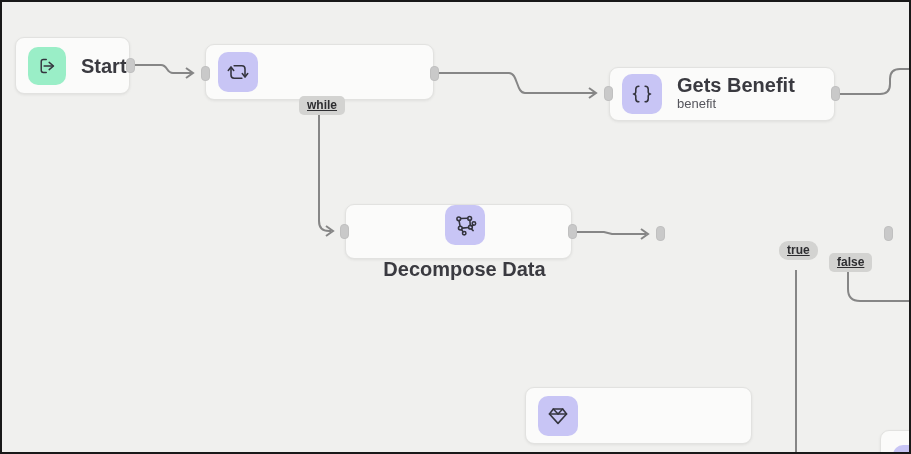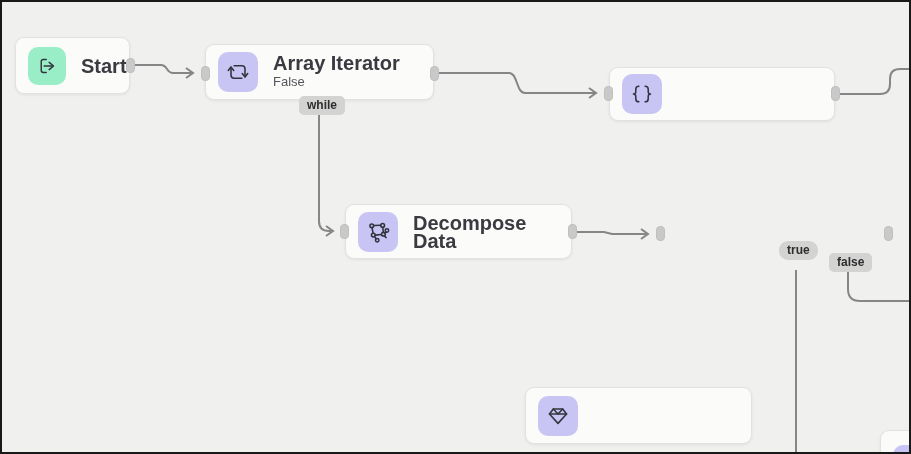--- a/index.html
+++ b/index.html
@@ -27,20 +27,21 @@
   .node-title{font-size:20px;font-weight:700;color:#3a3a40;line-height:18px;}
   .node-sub{font-size:13px;color:#55555c;line-height:16px;margin-top:2px;}
   .port{
     position:absolute;width:9px;height:15px;border-radius:4px;
     background:#c9c9c9;border:1px solid #c0c0c0;
   }
   .badge{
     position:absolute;background:#d3d3d1;color:#2d2d30;
     font-size:12px;font-weight:700;padding:2px 8px;border-radius:5px;
     line-height:15px;
+    text-decoration:underline;
   }
 </style>
 </head>
 <body>
 
 <div id="screen">
 
   <svg id="wires" width="911" height="454">
     <path class="wire" d="M133,63 H159 C166,63 164,71 171,71 H190"></path>
     <path class="wire" d="M184,66 L191,71 L184,76"></path>
@@ -70,36 +71,36 @@
 
   <div class="node" style="left:203px;top:42px;width:229px;height:56px;">
     <span class="icon-sq icon-purple">
       <svg width="28" height="28" viewBox="0 0 36 36">
         <path d="M13,10 H23 Q27,10 27,14 V23"></path>
         <path d="M23.5,20 L27,24.5 L30.5,20"></path>
         <path d="M23,26 H13 Q9,26 9,22 V13"></path>
         <path d="M5.5,16 L9,11.5 L12.5,16"></path>
       </svg>
     </span>
-    <div class="ntxt">
-      <span class="node-title">Array Iterator</span>
-      <span class="node-sub">False</span>
-    </div>
   </div>
 
   <div class="node" style="left:607px;top:65px;width:226px;height:54px;">
     <span class="icon-sq icon-purple">
       <svg width="28" height="28" viewBox="0 0 36 36">
         <path d="M14,8 Q10,8 10,12 V15 Q10,18 7,18 Q10,18 10,21 V24 Q10,28 14,28"></path>
         <path d="M22,8 Q26,8 26,12 V15 Q26,18 29,18 Q26,18 26,21 V24 Q26,28 22,28"></path>
       </svg>
     </span>
+    <div class="ntxt">
+      <span class="node-title">Gets Benefit</span>
+      <span class="node-sub">benefit</span>
+    </div>
   </div>
 
-  <div class="node" style="left:343px;top:202px;width:227px;height:55px;">
+  <div class="node" style="left:343px;top:202px;width:227px;height:55px;flex-direction:column;">
     <span class="icon-sq icon-purple">
       <svg width="28" height="28" viewBox="0 0 36 36" stroke-width="1.8">
         <path d="M12.5,9.7 L21.5,9.3"></path>
         <path d="M10.3,12.5 L11.7,19.5"></path>
         <path d="M24.2,11.8 L24.8,18.2"></path>
         <path d="M14.5,22 L22.5,21.3"></path>
         <path d="M25.8,22.8 L28.5,25.2"></path>
         <path d="M13.8,24.3 L15.5,26.5"></path>
         <circle cx="10" cy="10" r="2.4"></circle>
         <circle cx="24" cy="9.5" r="2.4"></circle>

